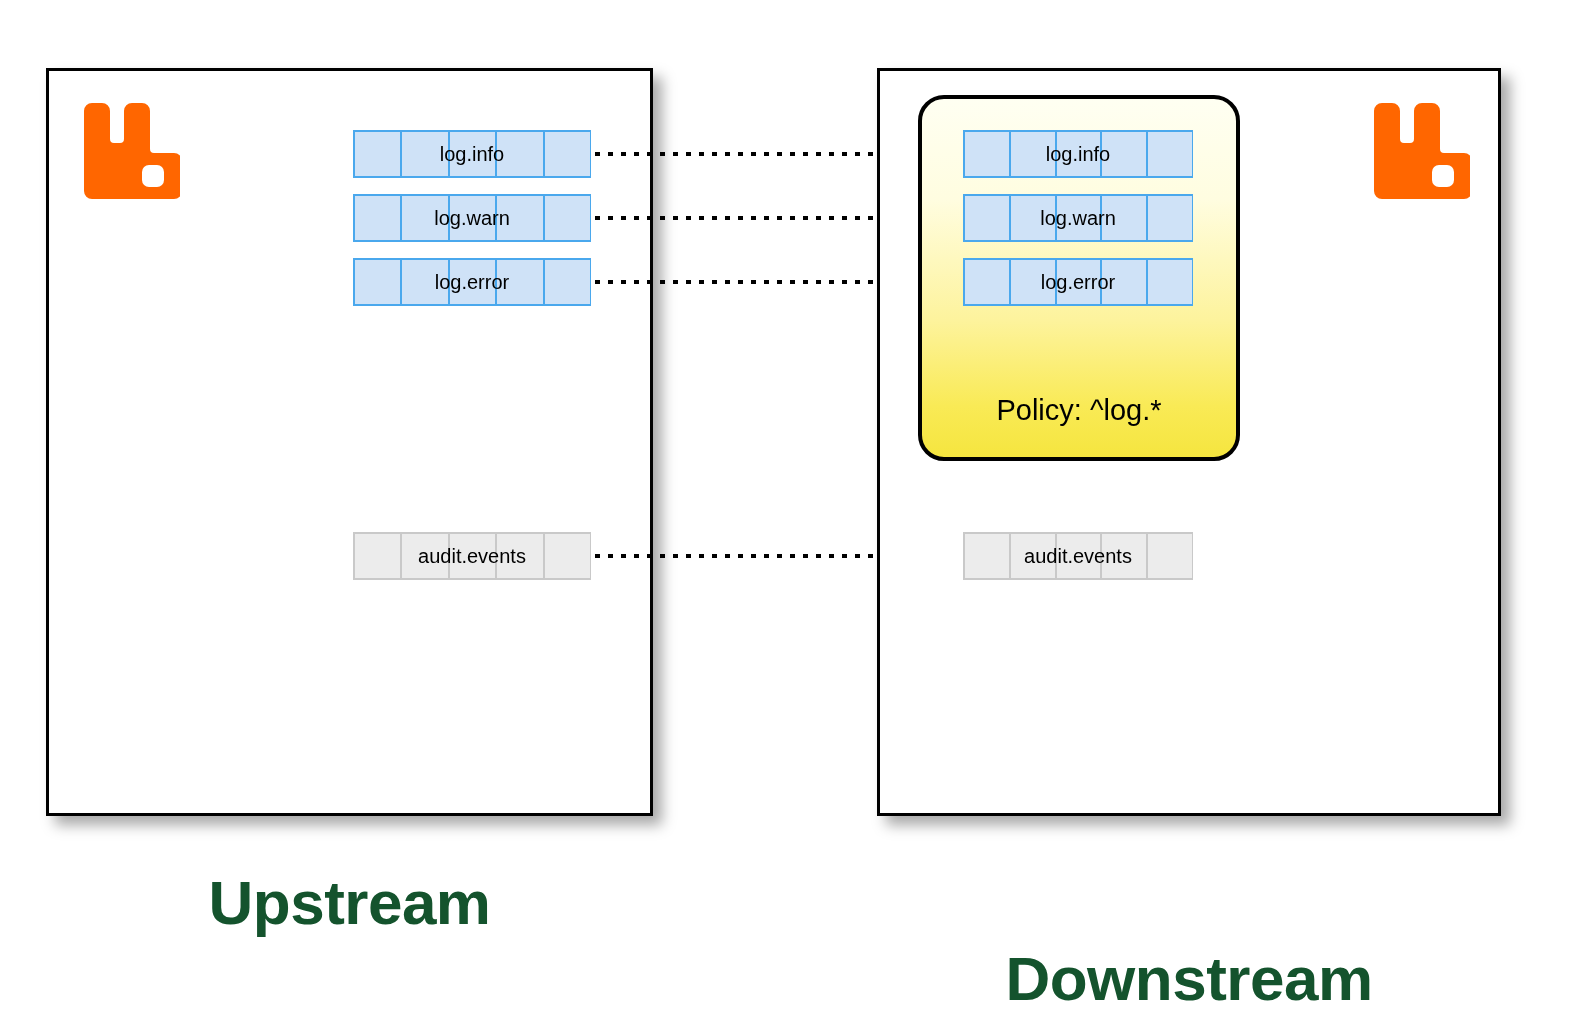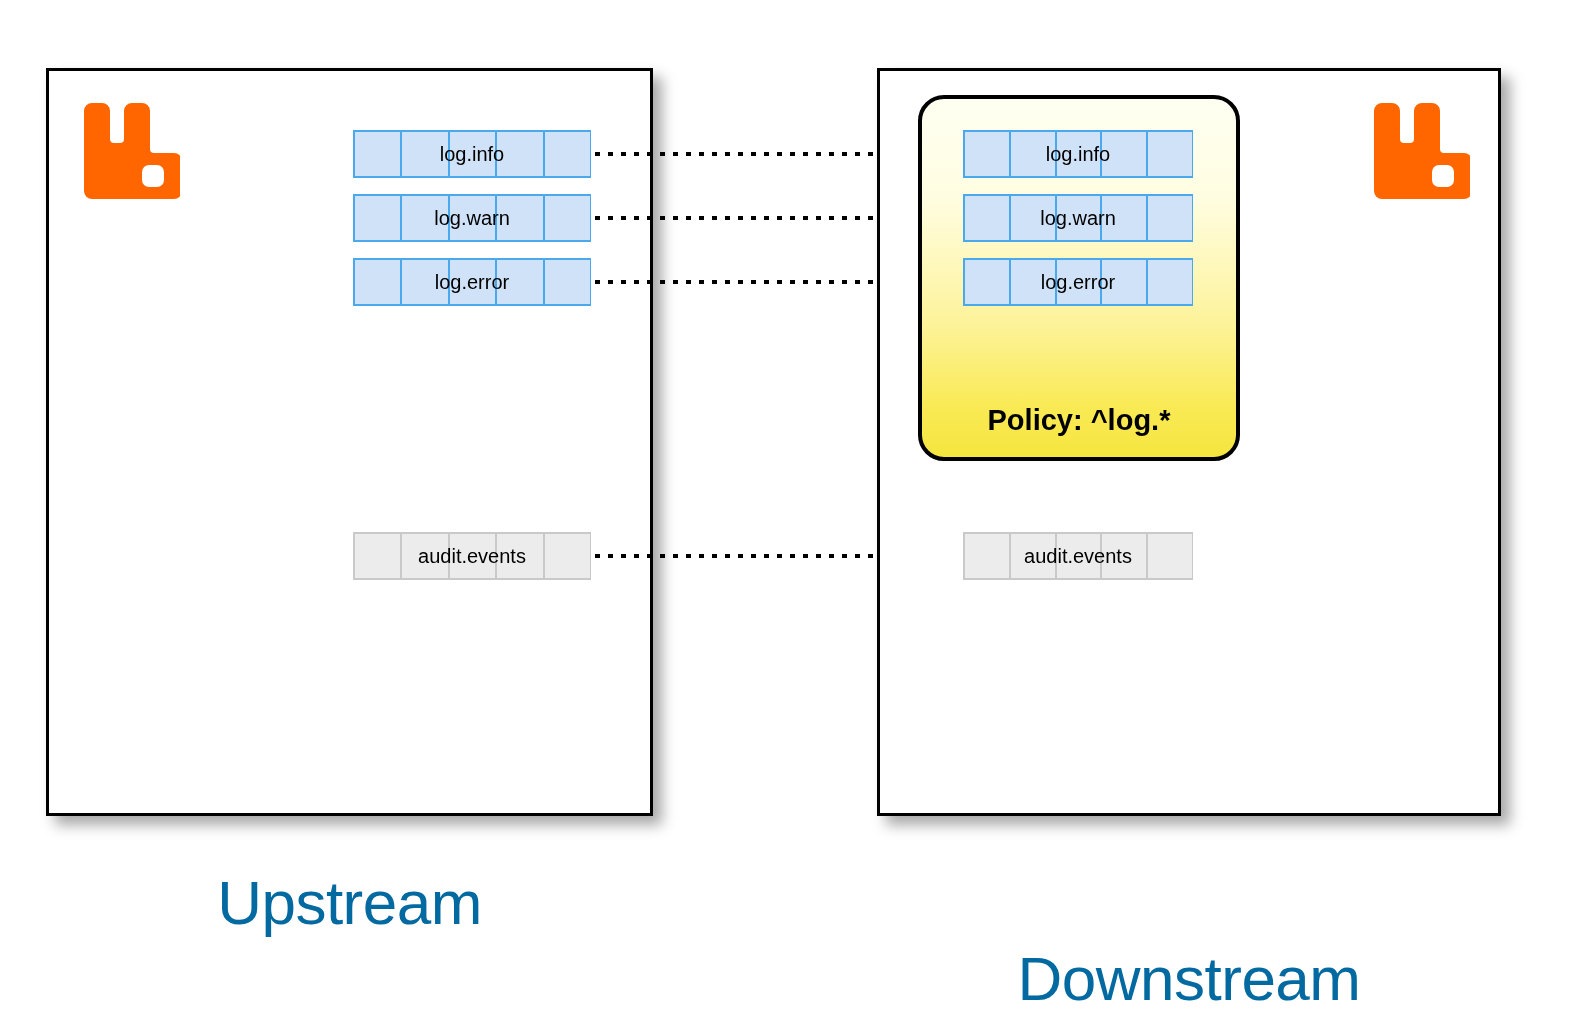--- a/index.html
+++ b/index.html
@@ -30,23 +30,23 @@
   }
   #panel-upstream   { left: 46px;  top: 68px; width: 607px; height: 748px; }
   #panel-downstream { left: 877px; top: 68px; width: 624px; height: 748px; }
 
   
   .broker-caption {
     position: absolute;
     text-align: center;
     font-size: 62px;
     line-height: 1;
-    color: #0369a1;
+    color: #14532d;
     white-space: nowrap;
-    font-weight: 400;
+    font-weight: 700;
     letter-spacing: -0.5px;
   }
   #caption-upstream   { left: 46px;  top: 872px; width: 607px; }
   #caption-downstream { left: 877px; top: 916px; width: 624px; margin-top: 32px; }
 
   
   .rabbit-logo {
     position: absolute;
     width: 104px;
     height: 104px;
@@ -68,21 +68,21 @@
   .policy-label {
     position: absolute;
     left: 0;
     width: 100%;
     text-align: center;
     font-size: 29px;
     line-height: 1;
     color: #000000;
     white-space: nowrap;
   }
-  #policy-label-log   { bottom: 22px; font-weight: bold; }
+  #policy-label-log   { bottom: 32px; }
   #policy-label-audit { bottom: 20px; }
 
   
   .queue {
     position: absolute;
     display: flex;
     box-sizing: border-box;
     height: 48px;
   }
   .queue .seg {

